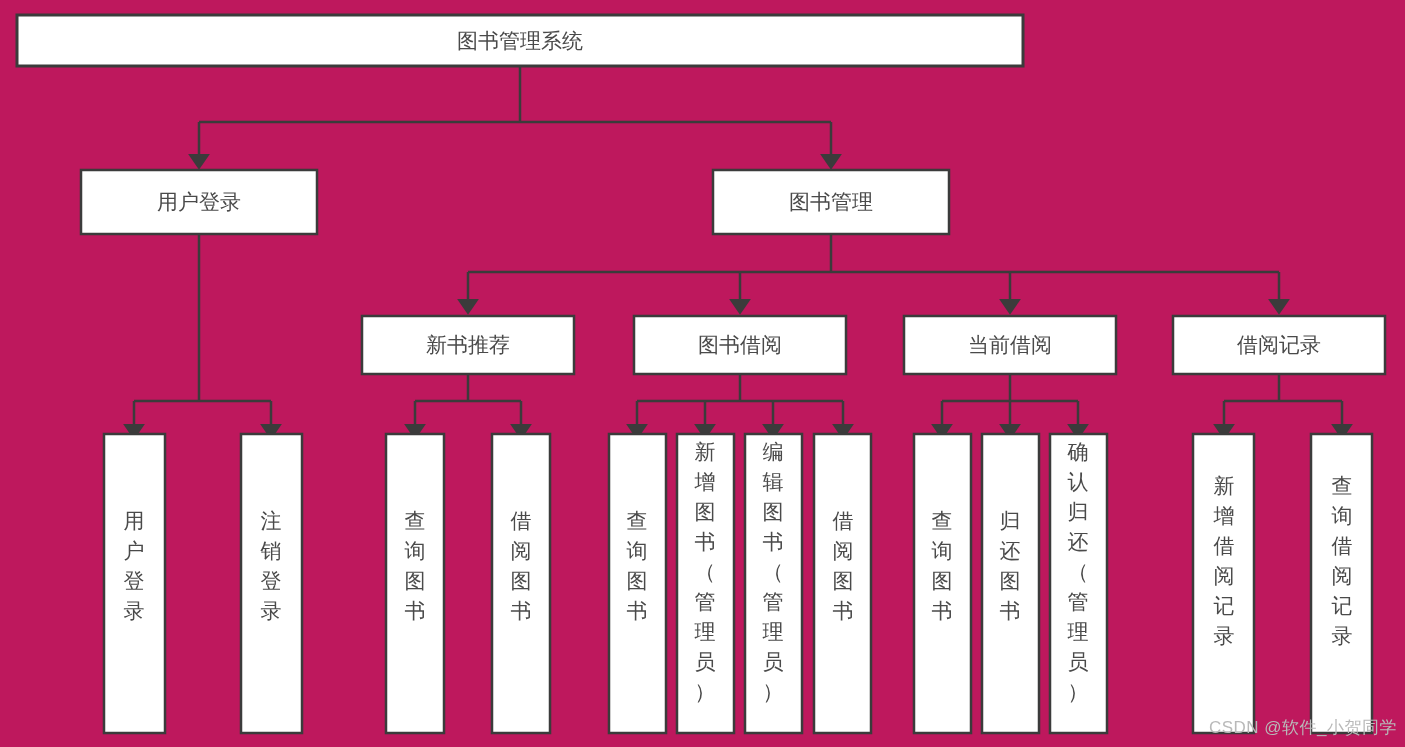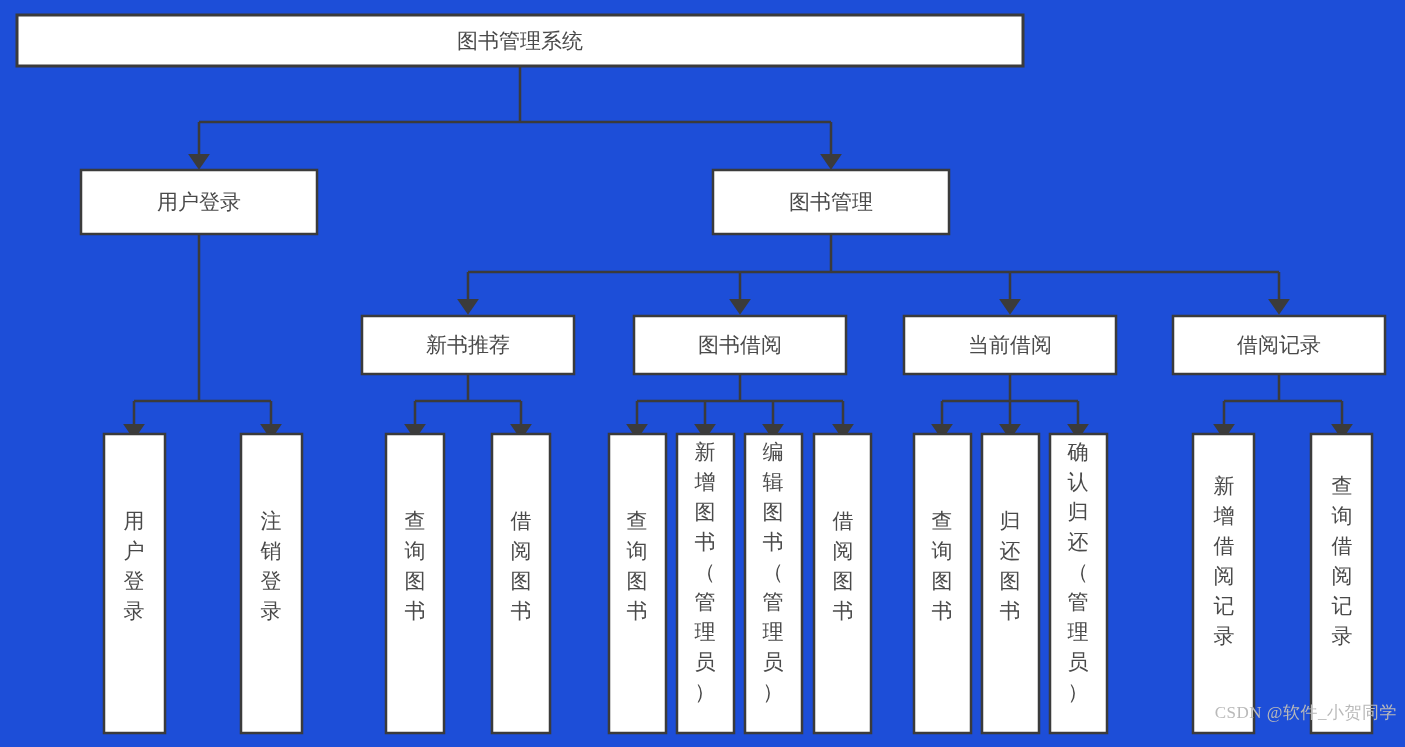--- a/index.html
+++ b/index.html
@@ -10,21 +10,21 @@
   body {
     width: 1405px;
     height: 747px;
     font-family: "DejaVu Sans", "Liberation Sans", sans-serif;
     overflow: hidden;
   }
   #diagram-root {
     position: relative;
     width: 1405px;
     height: 747px;
-    background: #1d4ed8;
+    background: #be185d;
   }
   svg.flow {
     position: absolute;
     left: 0;
     top: 0;
     width: 1405px;
     height: 747px;
     display: block;
   }
   .node-box {
@@ -51,24 +51,24 @@
   }
   .leaf-label {
     fill: #4a4a4a;
     font-family: "DejaVu Sans", "Liberation Sans", sans-serif;
     font-size: 21px;
     text-anchor: middle;
   }
   .watermark {
     position: absolute;
     right: 8px;
-    bottom: 23px;
+    bottom: 8px;
     color: #b9b9b9;
     font-size: 17px;
-    font-family: Liberation Serif, serif;
+    font-family: Liberation Sans, sans-serif;
     white-space: nowrap;
     letter-spacing: 0.5px;
     user-select: none;
   }
 </style>
 </head>
 <body>
 
 <div id="diagram-root">
 

